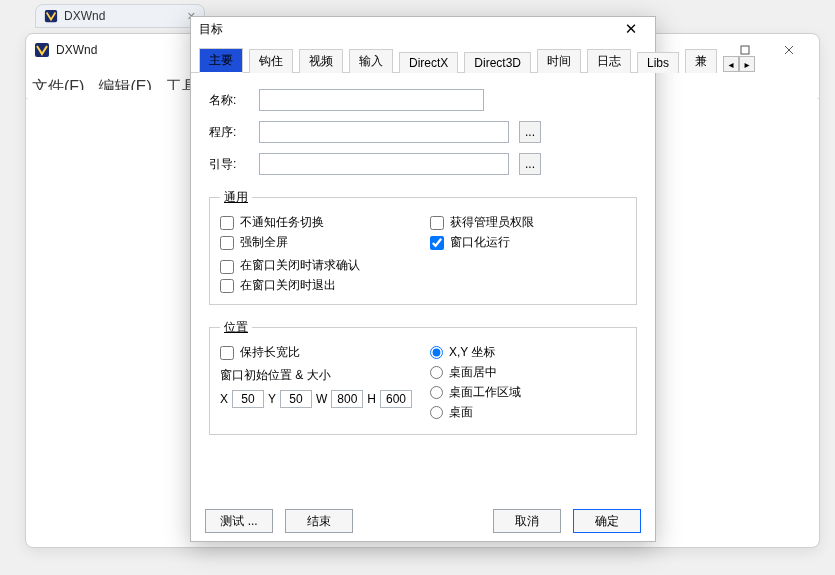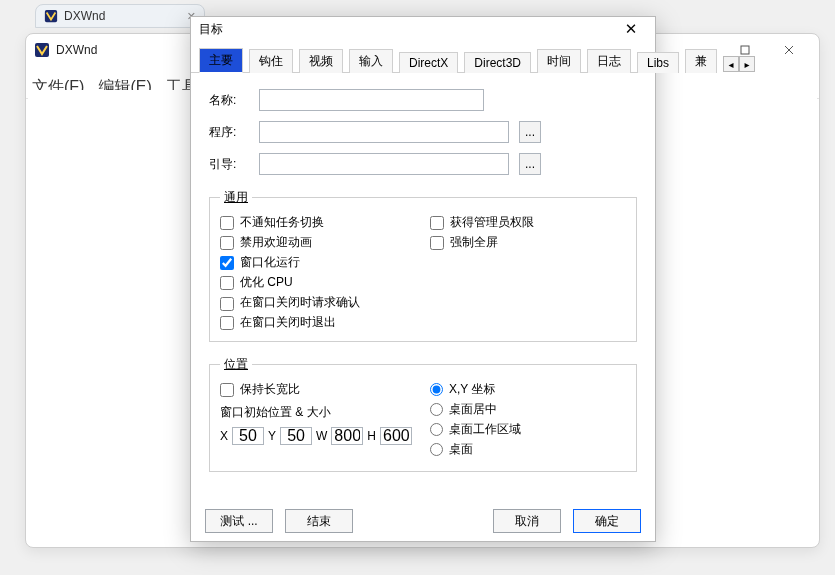--- a/index.html
+++ b/index.html
@@ -148,21 +148,21 @@
   }
   .chk input { width:14px;height:14px;margin:0; }
   .pos-grid {
     display:grid;
     grid-template-columns: 210px 1fr;
     align-items:start;
   }
   .pos-left .chk { margin-bottom:4px;}
   .size-label { font-size:12px; margin: 6px 0 6px 0; }
   .xywh { display:flex; align-items:center; gap:4px; font-size:12px; }
-  .xywh input { width:32px; height:18px; border:1px solid #aeb5bd; text-align:center; font-size:16px; padding:0 2px; }
+  .xywh input { width:32px; height:18px; border:1px solid #aeb5bd; text-align:center; font-size:12px; padding:0 2px; }
   .radio-col .rad { display:flex;align-items:center;gap:6px;font-size:12px; margin-bottom:3px; }
   .radio-col input { width:13px;height:13px;margin:0; }
   .dlg-buttons {
     position:absolute; left:0; right:0; bottom: 8px;
     display:flex; align-items:center;
     padding: 0 14px; gap: 12px;
   }
   .dlg-buttons .spacer { flex:1; }
   .btn {
     min-width: 68px; height:24px;
@@ -267,35 +267,27 @@
         <label class="chk">
             <input type="checkbox" style="">
             <span>不通知任务切换</span>
           </label>
         <label class="chk">
             <input type="checkbox" style="">
             <span>获得管理员权限</span>
           </label>
         <label class="chk">
             <input type="checkbox" style="">
-            <span>禁用欢迎动画</span>
-          </label>
-        <label class="chk">
-            <input type="checkbox" style="">
             <span>强制全屏</span>
           </label>
         <label class="chk">
             <input type="checkbox" checked="" style="">
             <span>窗口化运行</span>
           </label>
         <span></span>
-        <label class="chk">
-            <input type="checkbox" style="">
-            <span>优化 CPU</span>
-          </label>
         <span></span>
         <label class="chk" style="grid-column:1/3;align-items:flex-end;">
             <input type="checkbox" style="">
             <span>在窗口关闭时请求确认</span>
           </label>
         <label class="chk" style="grid-column:1/3;">
             <input type="checkbox" style="">
             <span>在窗口关闭时退出</span>
           </label>
       </div>

